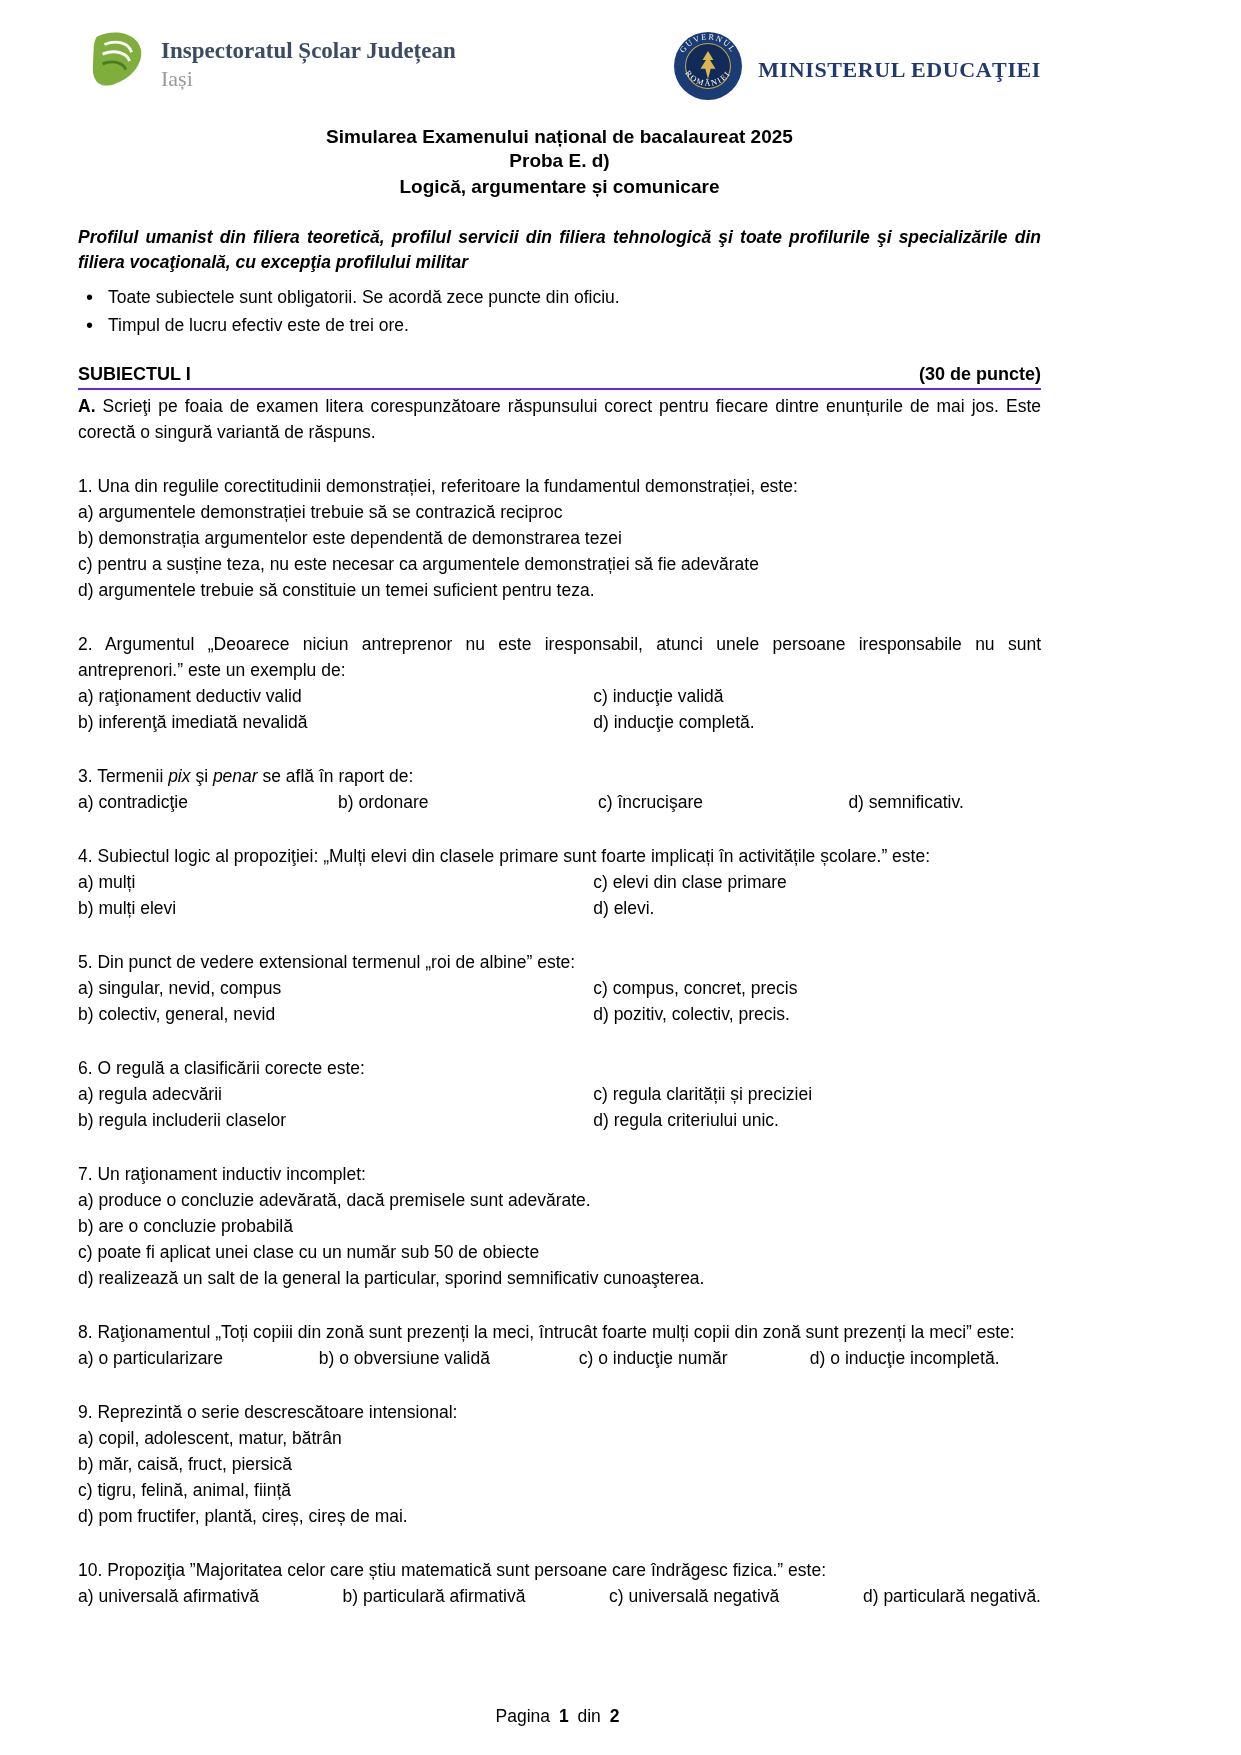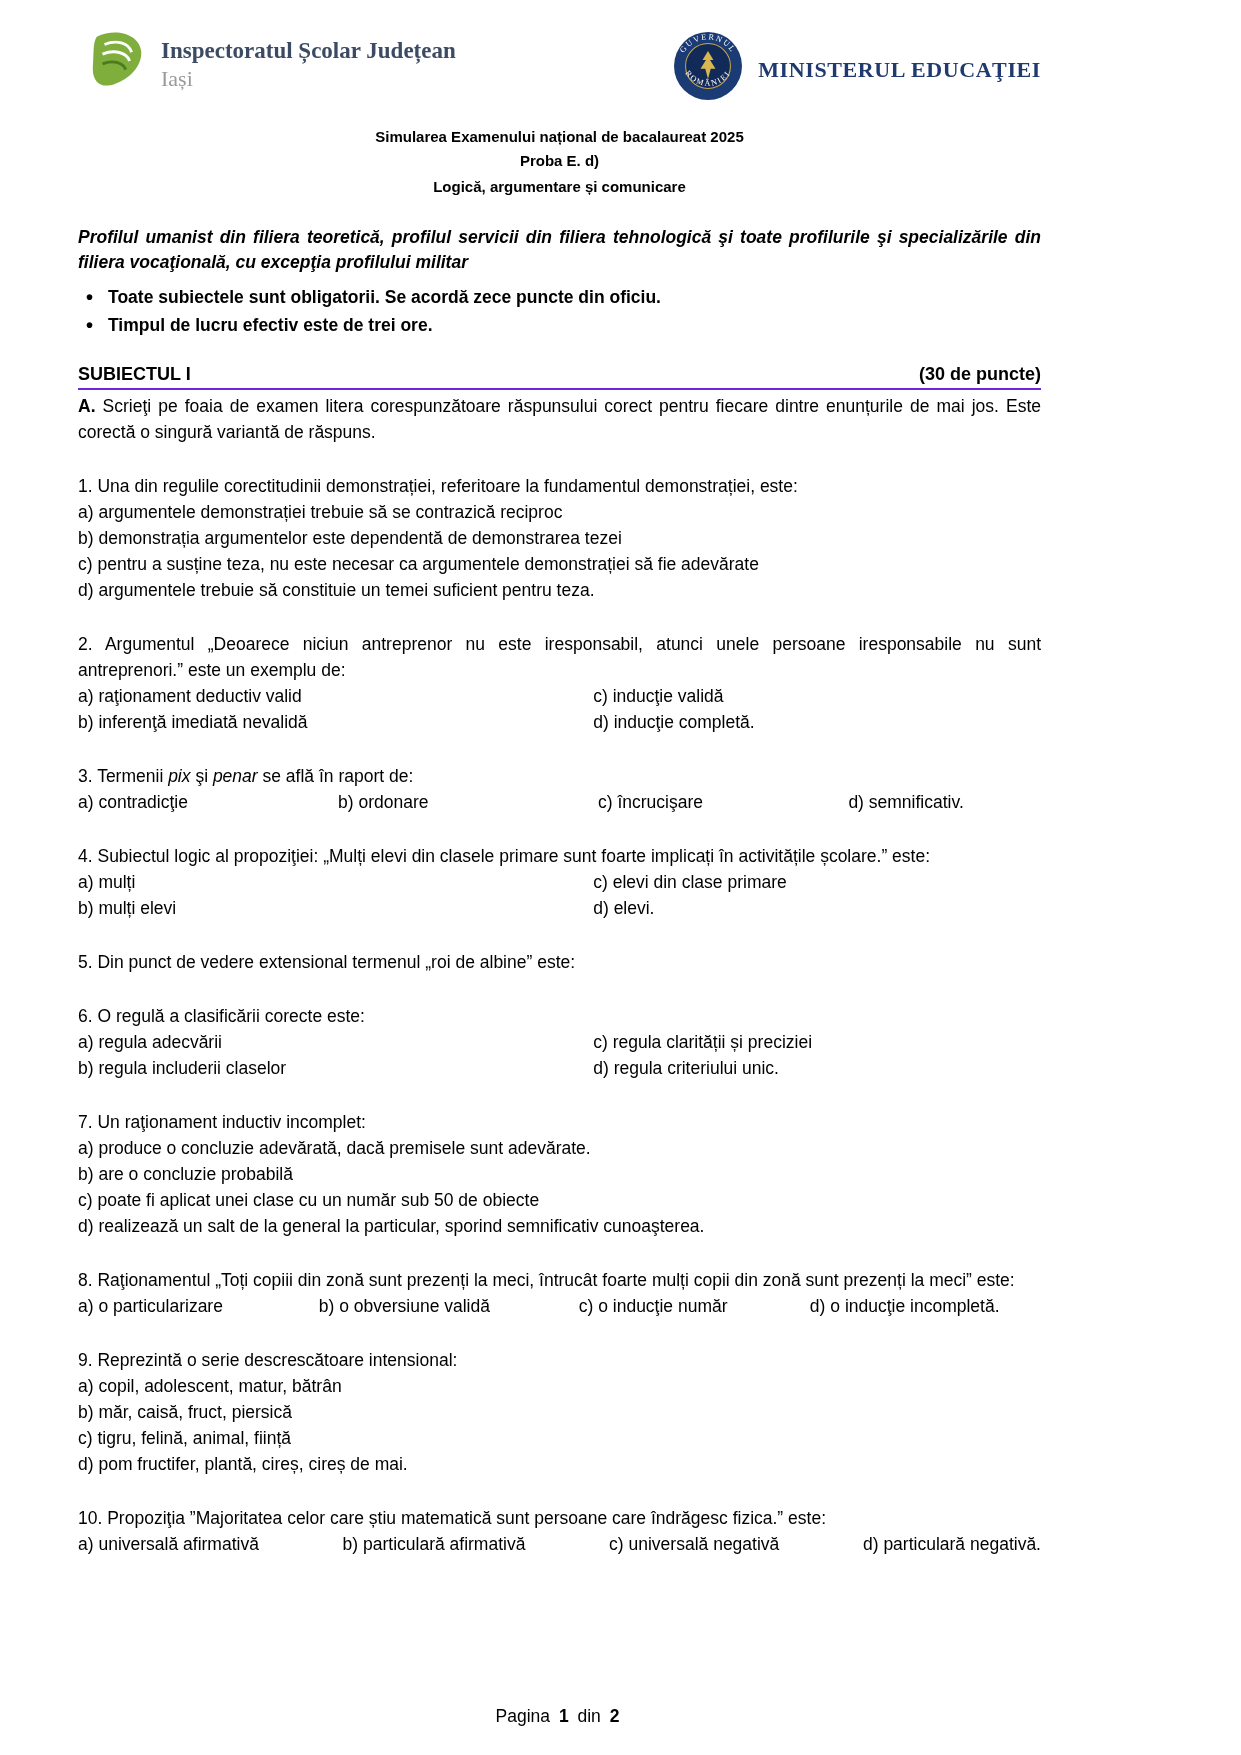--- a/index.html
+++ b/index.html
@@ -13,26 +13,26 @@
   }
   
   .hdr { display:flex; justify-content:space-between; align-items:flex-start; margin-left:10px; }
   .brand-left { display:flex; gap:13px; align-items:flex-start; }
   .brand-left .txt { font-family:"Liberation Serif", serif; padding-top:8px; }
   .org-name { font-size:23px; font-weight:700; color:#3c4a63; line-height:26px; }
   .org-city { font-size:22px; color:#9a9a9a; line-height:26px; margin-top:2px; }
   .brand-right { display:flex; gap:16px; align-items:center; margin-top:2px; }
   .ministry { font-family:"Liberation Serif", serif; font-size:22px; font-weight:700; color:#1f3a6e; letter-spacing:0.6px; }
   
-  .title-block { text-align:center; margin-top:18px; font-weight:700; font-size:15px; line-height:24px; }
+  .title-block { text-align:center; margin-top:18px; font-weight:700; font-size:19px; line-height:24px; }
   .title-block .t3 { margin-top:2px; }
   
   .profile-note { margin-top:26px; font-weight:700; font-style:italic; text-align:justify; line-height:25px; }
   .bullets { margin-top:8px; list-style:none; }
-  .bullets li { font-weight:700; line-height:28px; padding-left:22px; position:relative; margin-left:8px; }
+  .bullets li { font-weight:400; line-height:28px; padding-left:22px; position:relative; margin-left:8px; }
   .bullets li::before { content:"•"; position:absolute; left:0; top:0; font-size:20px; }
   
   .subject-line { margin-top:22px; display:flex; justify-content:space-between; font-weight:700; font-size:18px; border-bottom:2px solid #6d28d9; padding-bottom:1px; }
   .instruction { margin-top:3px; text-align:justify; }
   .b { font-weight:700; }
   
   .question { margin-top:28px; }
   .stem { text-align:justify; }
   .opts-stacked p { line-height:26px; }
   .opts-2col { display:grid; grid-template-columns:53.5% 46.5%; grid-template-rows:auto auto; grid-auto-flow:column; }
@@ -144,20 +144,26 @@
     <div class="opts-2col">
       <p>a) mulți</p>
       <p>b) mulți elevi</p>
       <p>c) elevi din clase primare</p>
       <p>d) elevi.</p>
     </div>
   </div>
 
   <div class="question">
     <p class="stem">5. Din punct de vedere extensional termenul „roi de albine” este:</p>
+    <div class="opts-2col">
+      <p>a) singular, nevid, compus</p>
+      <p>b) colectiv, general, nevid</p>
+      <p>c) compus, concret, precis</p>
+      <p>d) pozitiv, colectiv, precis.</p>
+    </div>
   </div>
 
   <div class="question">
     <p class="stem">6. O regulă a clasificării corecte este:</p>
     <div class="opts-2col">
       <p>a) regula adecvării</p>
       <p>b) regula includerii claselor</p>
       <p>c) regula clarității și preciziei</p>
       <p>d) regula criteriului unic.</p>
     </div>

